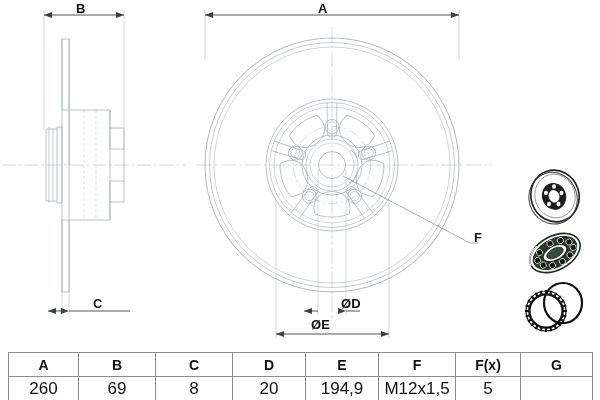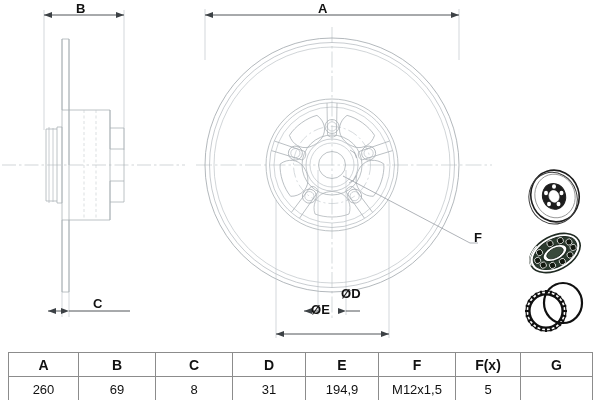--- a/index.html
+++ b/index.html
@@ -23,22 +23,22 @@
     font-size:13px;
     font-weight:700;
     color:#111;
     letter-spacing:.2px;
     white-space:nowrap;
   }
   #lbl-A{left:318px;top:1px;}
   #lbl-B{left:76px;top:1px;}
   #lbl-C{left:93px;top:296px;}
   #lbl-F{left:474px;top:230px;}
-  #lbl-OD{left:341px;top:286px;text-align:right;}
-  #lbl-OE{left:311px;top:302px;}
+  #lbl-OD{left:341px;top:296px;text-align:right;}
+  #lbl-OE{left:311px;top:317px;}
 
   
   .thumb{position:absolute;}
   #thumb-disc{left:519px;top:168px;width:72px;height:58px;}
   #thumb-bearing{left:519px;top:224px;width:72px;height:58px;}
   #thumb-rings{left:519px;top:280px;width:72px;height:56px;}
 
   
   #spec-table{
     position:absolute;
@@ -55,21 +55,21 @@
     font-family:"Liberation Sans", sans-serif;
     color:#111;
   }
   #spec-table tr.head td{
     height:21px;
     font-size:14px;
     font-weight:700;
   }
   #spec-table tr.vals td{
     height:22px;
-    font-size:13px;
+    font-size:17px;
     font-weight:400;
   }
   
   col.c0{width:70px;}
   col.c1{width:77px;}
   col.c2{width:77px;}
   col.c3{width:73px;}
   col.c4{width:73px;}
   col.c5{width:77px;}
   col.c6{width:65px;}
@@ -340,21 +340,21 @@
         <td>D</td>
         <td>E</td>
         <td>F</td>
         <td>F(x)</td>
         <td>G</td>
       </tr>
       <tr class="vals">
         <td>260</td>
         <td>69</td>
         <td>8</td>
-        <td>31</td>
+        <td>20</td>
         <td>194,9</td>
         <td>M12x1,5</td>
         <td>5</td>
         <td></td>
       </tr>
     </tbody>
   </table>
 
 </div>
 

